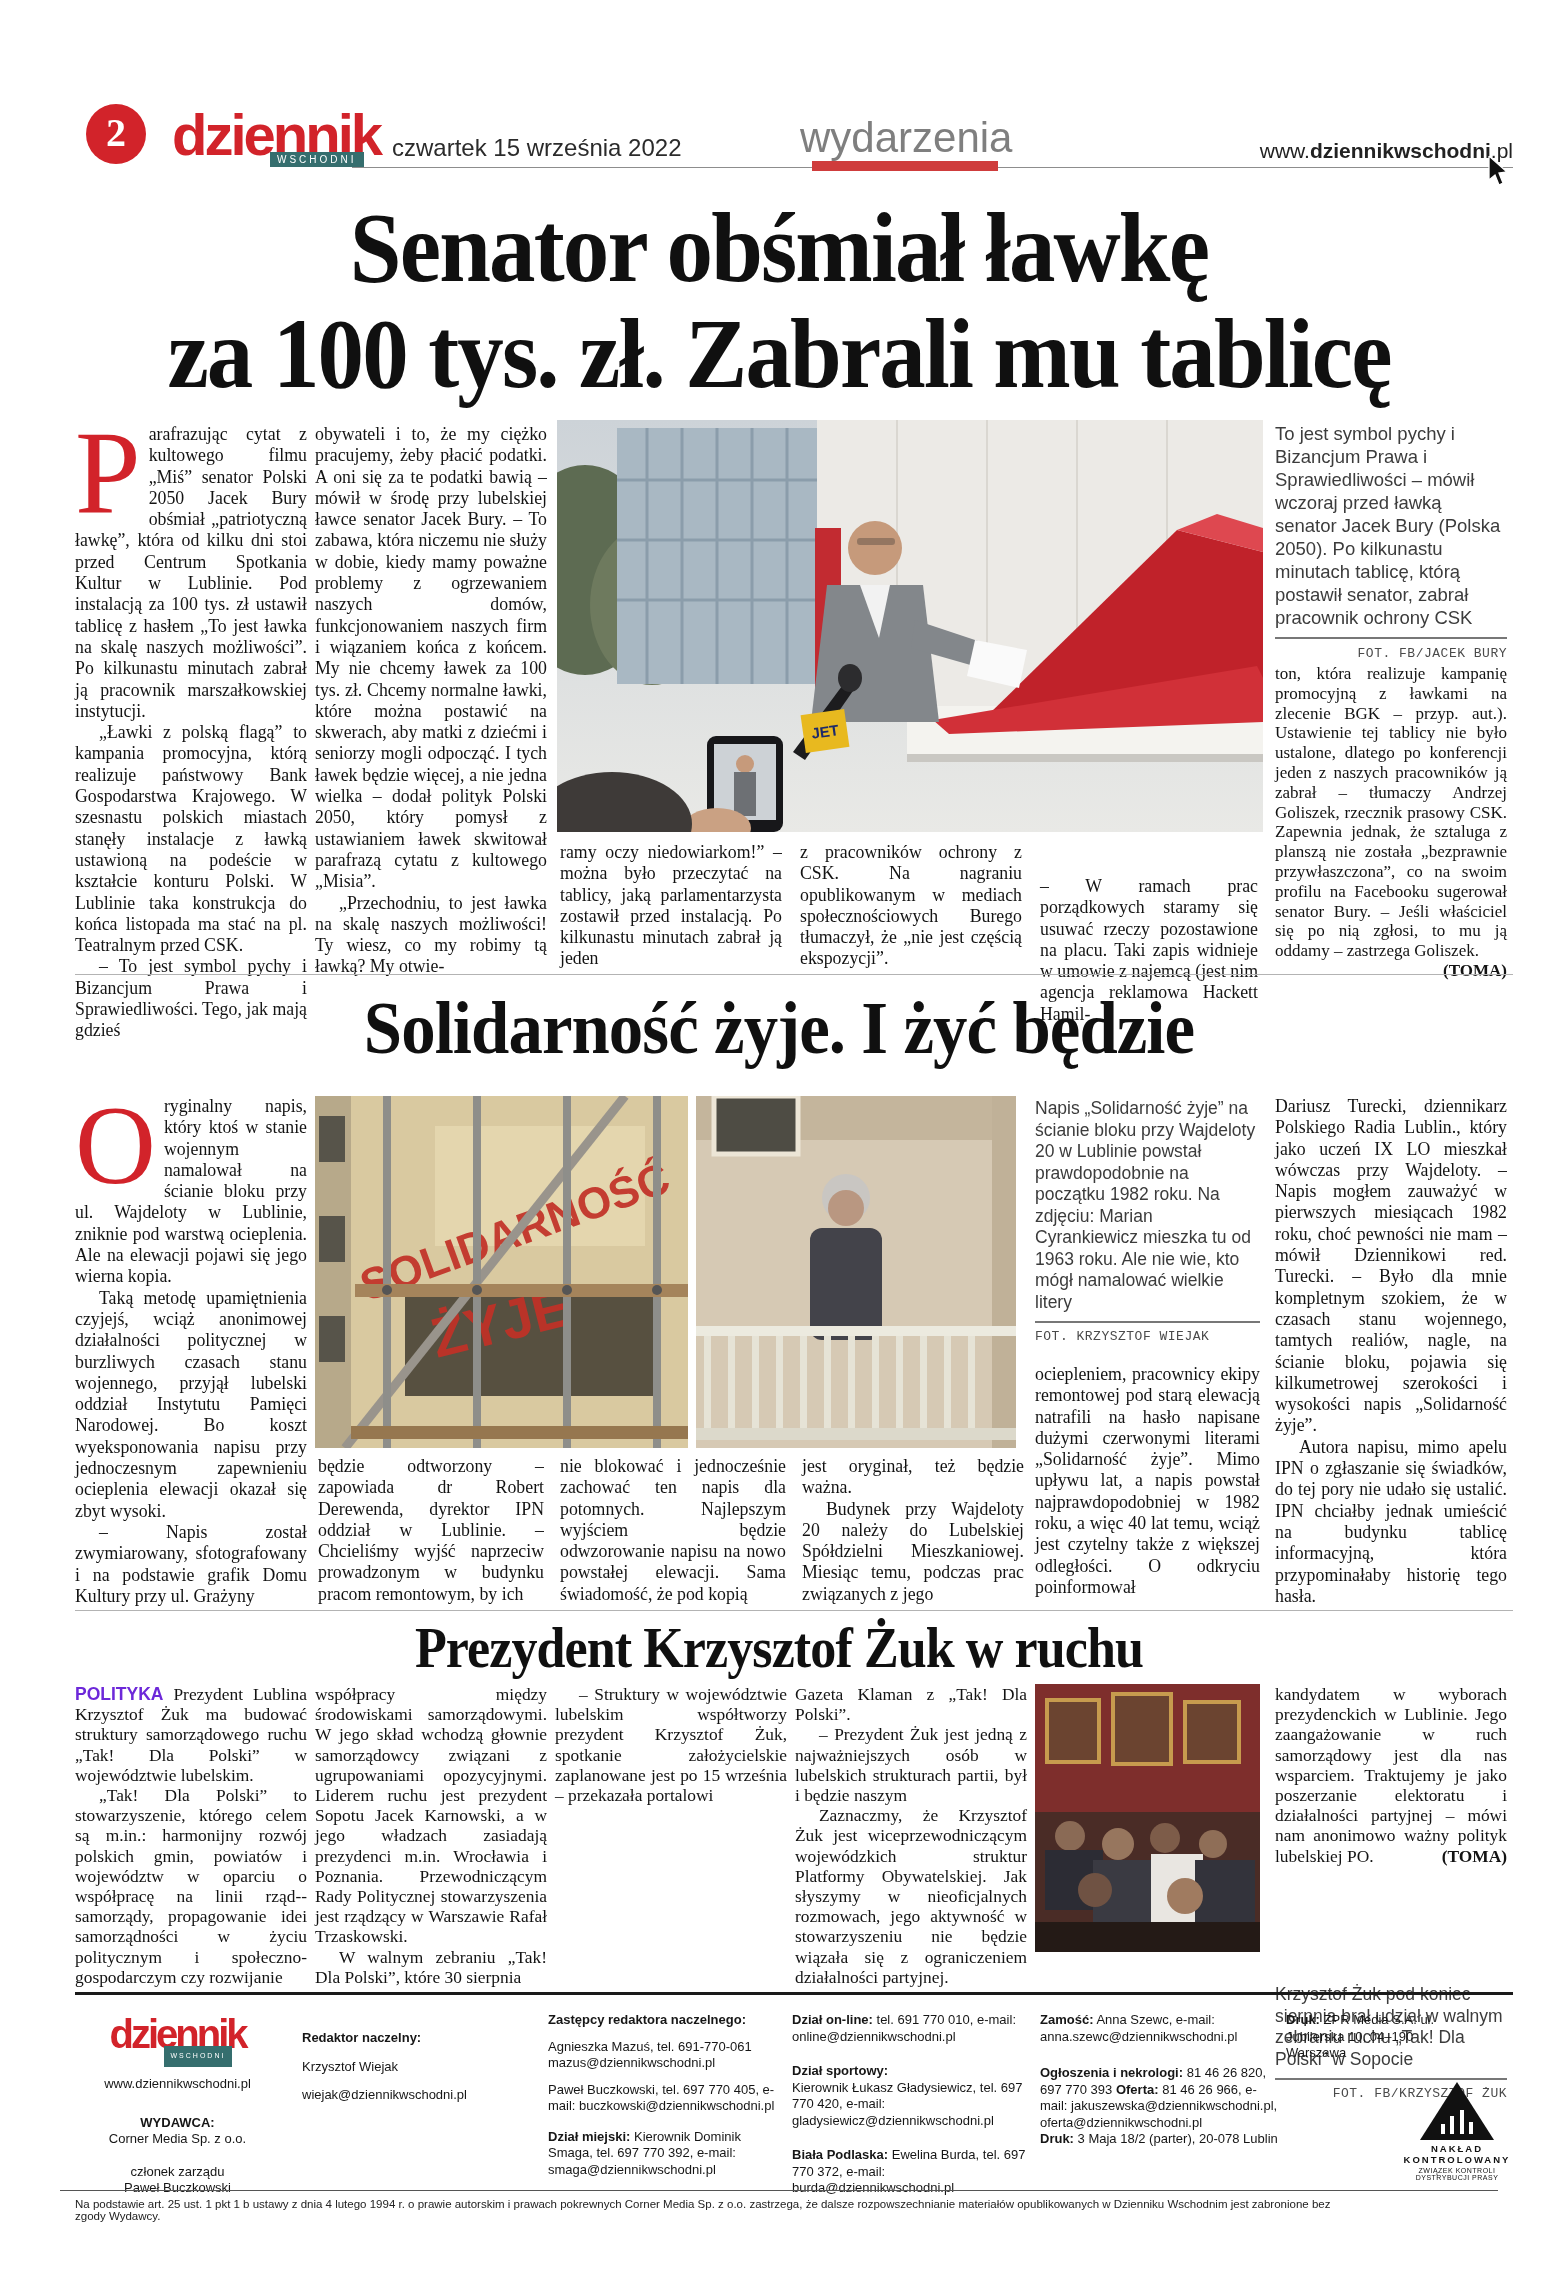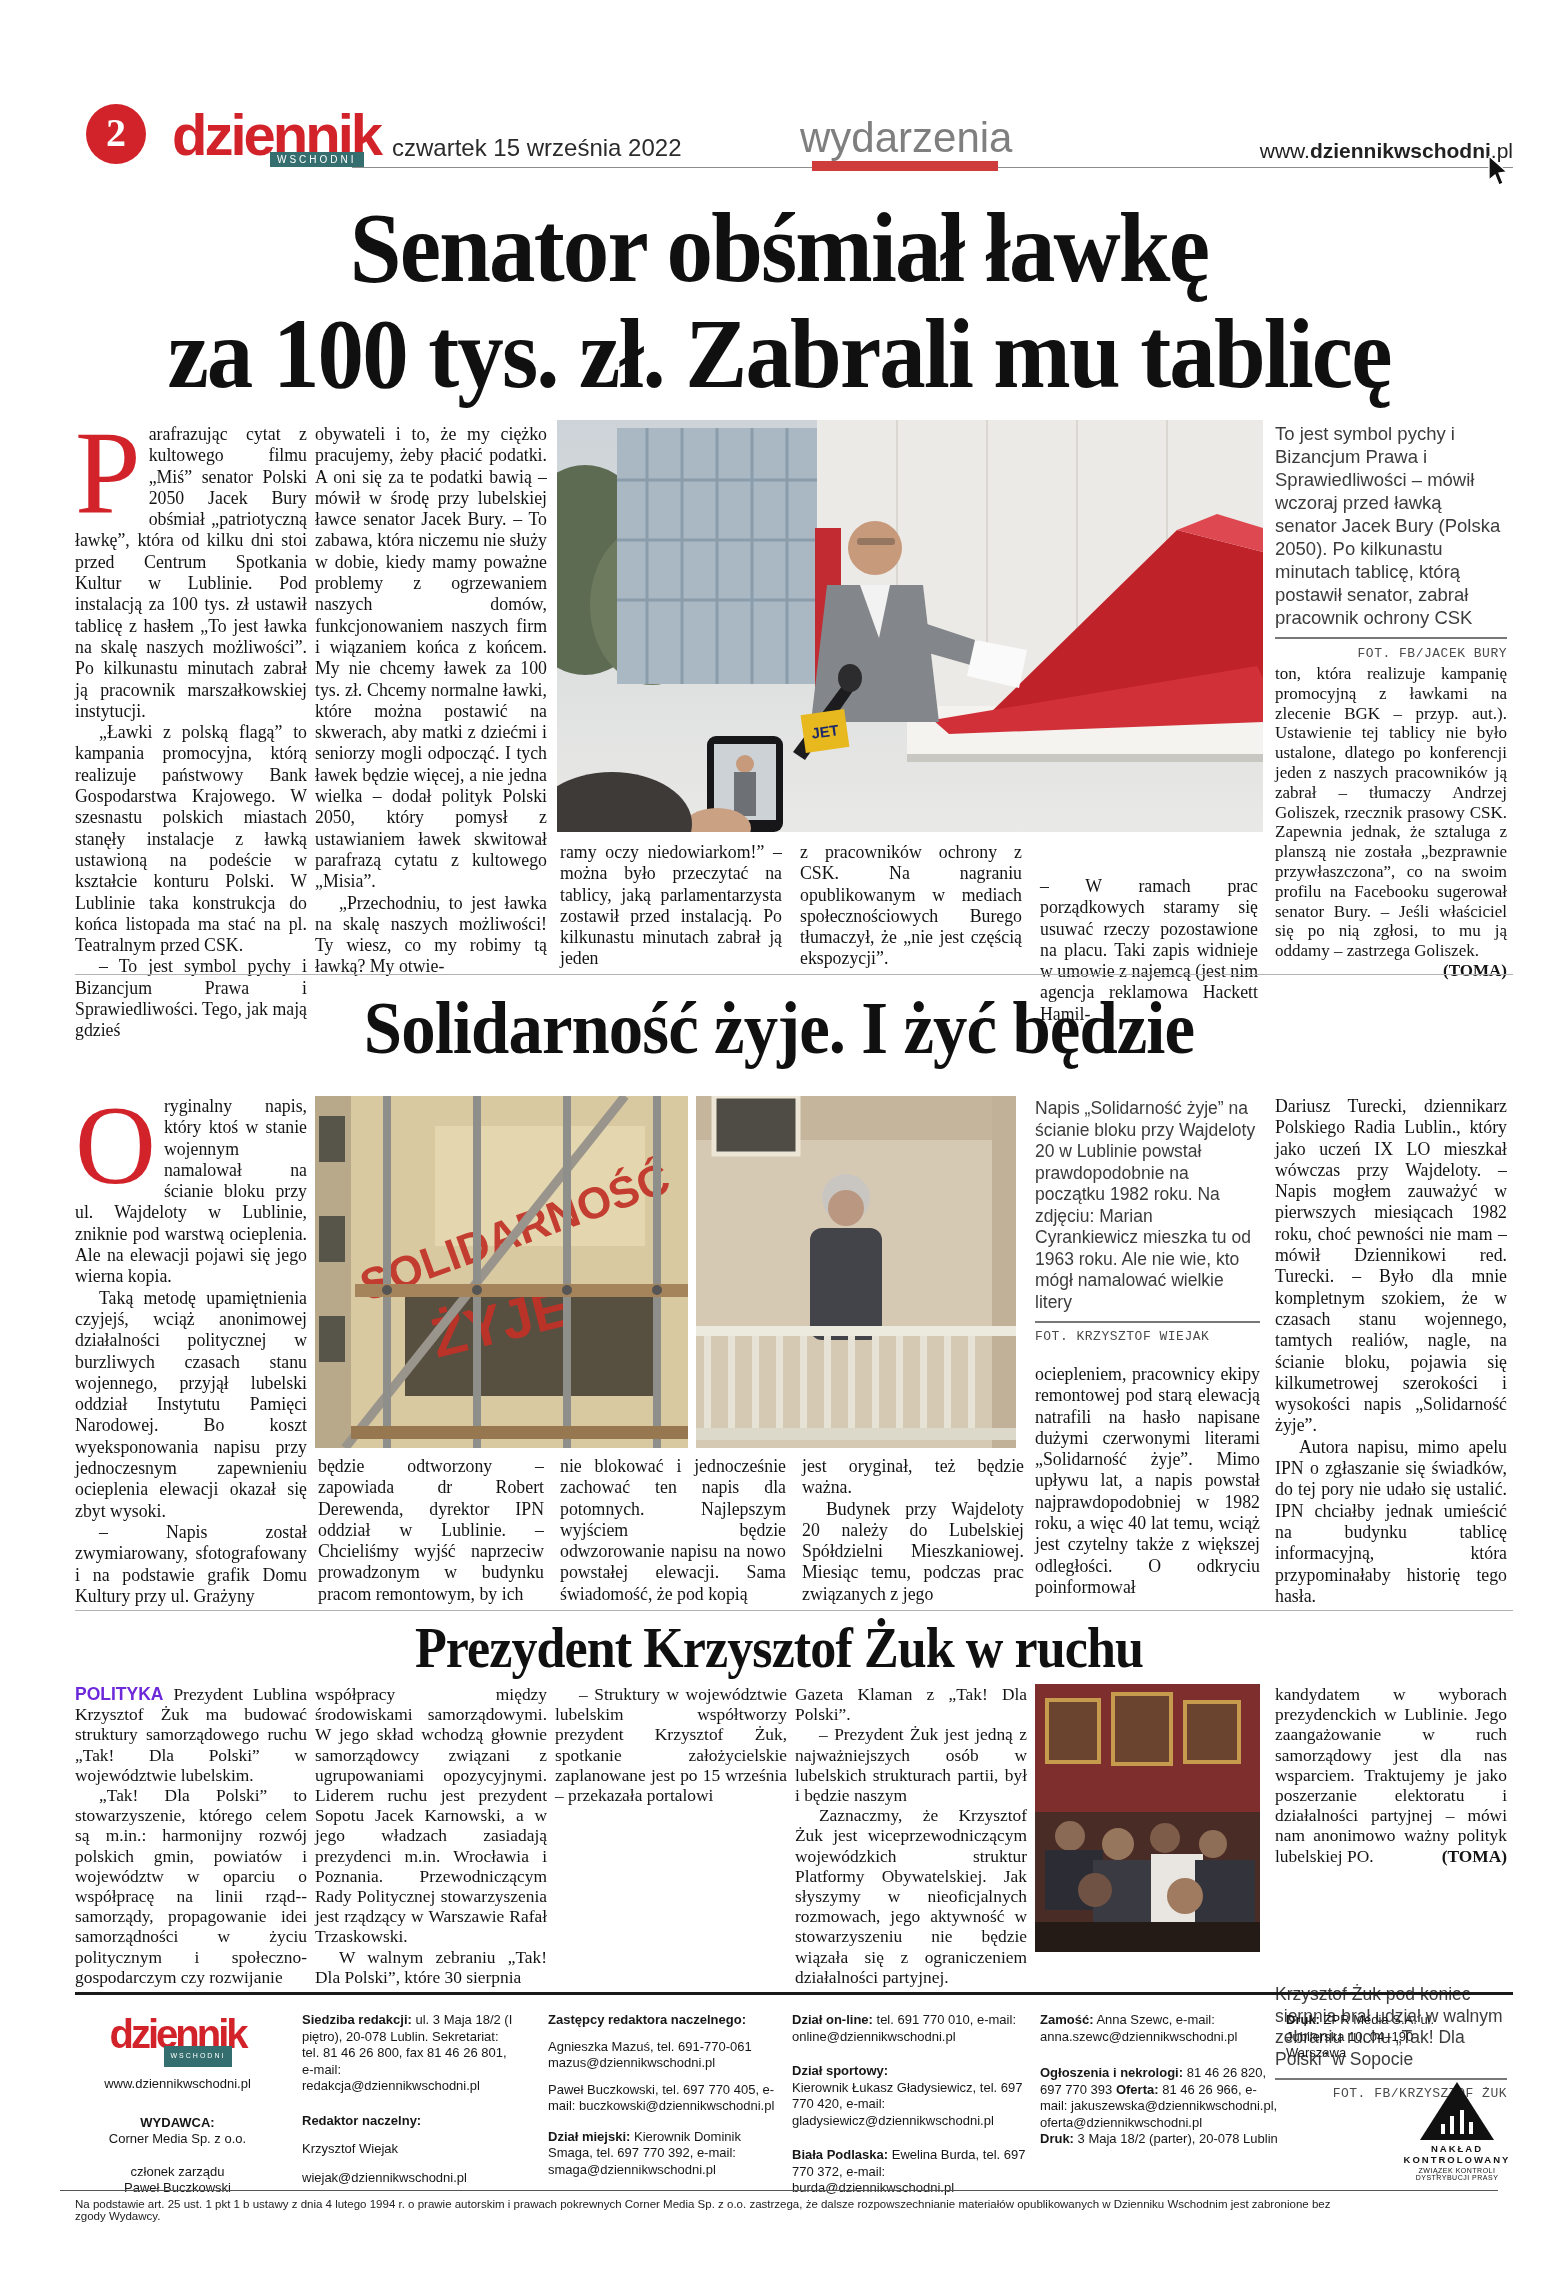--- a/index.html
+++ b/index.html
@@ -316,21 +316,20 @@
     <span class="logo-sub" style="left:66px;top:32px;font-size:7px;letter-spacing:2px;">WSCHODNI</span>
   </div>
   <p style="margin-top:4px;">www.dziennikwschodni.pl</p>
   <p class="fl" style="margin-top:22px;">WYDAWCA:</p>
   <p>Corner Media Sp. z o.o.</p>
   <p style="margin-top:16px;">członek zarządu</p>
   <p>Paweł Buczkowski</p>
 </div>
 
 <div class="fcol" style="left:302px;width:215px;">
-  <p><span class="fl">Siedziba redakcji:</span> <span>ul. 3 Maja 18/2 (I piętro), 20-078 Lublin. Sekretariat: tel. 81 46 26 800, fax 81 46 26 801, e-mail: redakcja@dziennikwschodni.pl</span></p>
   <p class="fl" style="margin-top:18px;">Redaktor naczelny:</p>
   <p style="margin-top:12px;">Krzysztof Wiejak</p>
   <p style="margin-top:12px;">wiejak@dziennikwschodni.pl</p>
 </div>
 
 <div class="fcol" style="left:548px;width:235px;">
   <p class="fl">Zastępcy redaktora naczelnego:</p>
   <p style="margin-top:10px;">Agnieszka Mazuś, tel. 691-770-061 mazus@dziennikwschodni.pl</p>
   <p style="margin-top:10px;">Paweł Buczkowski, tel. 697 770 405, e-mail: buczkowski@dziennikwschodni.pl</p>
   <p style="margin-top:14px;"><span class="fl">Dział miejski:</span> <span>Kierownik Dominik Smaga, tel. 697 770 392, e-mail: smaga@dziennikwschodni.pl</span></p>

